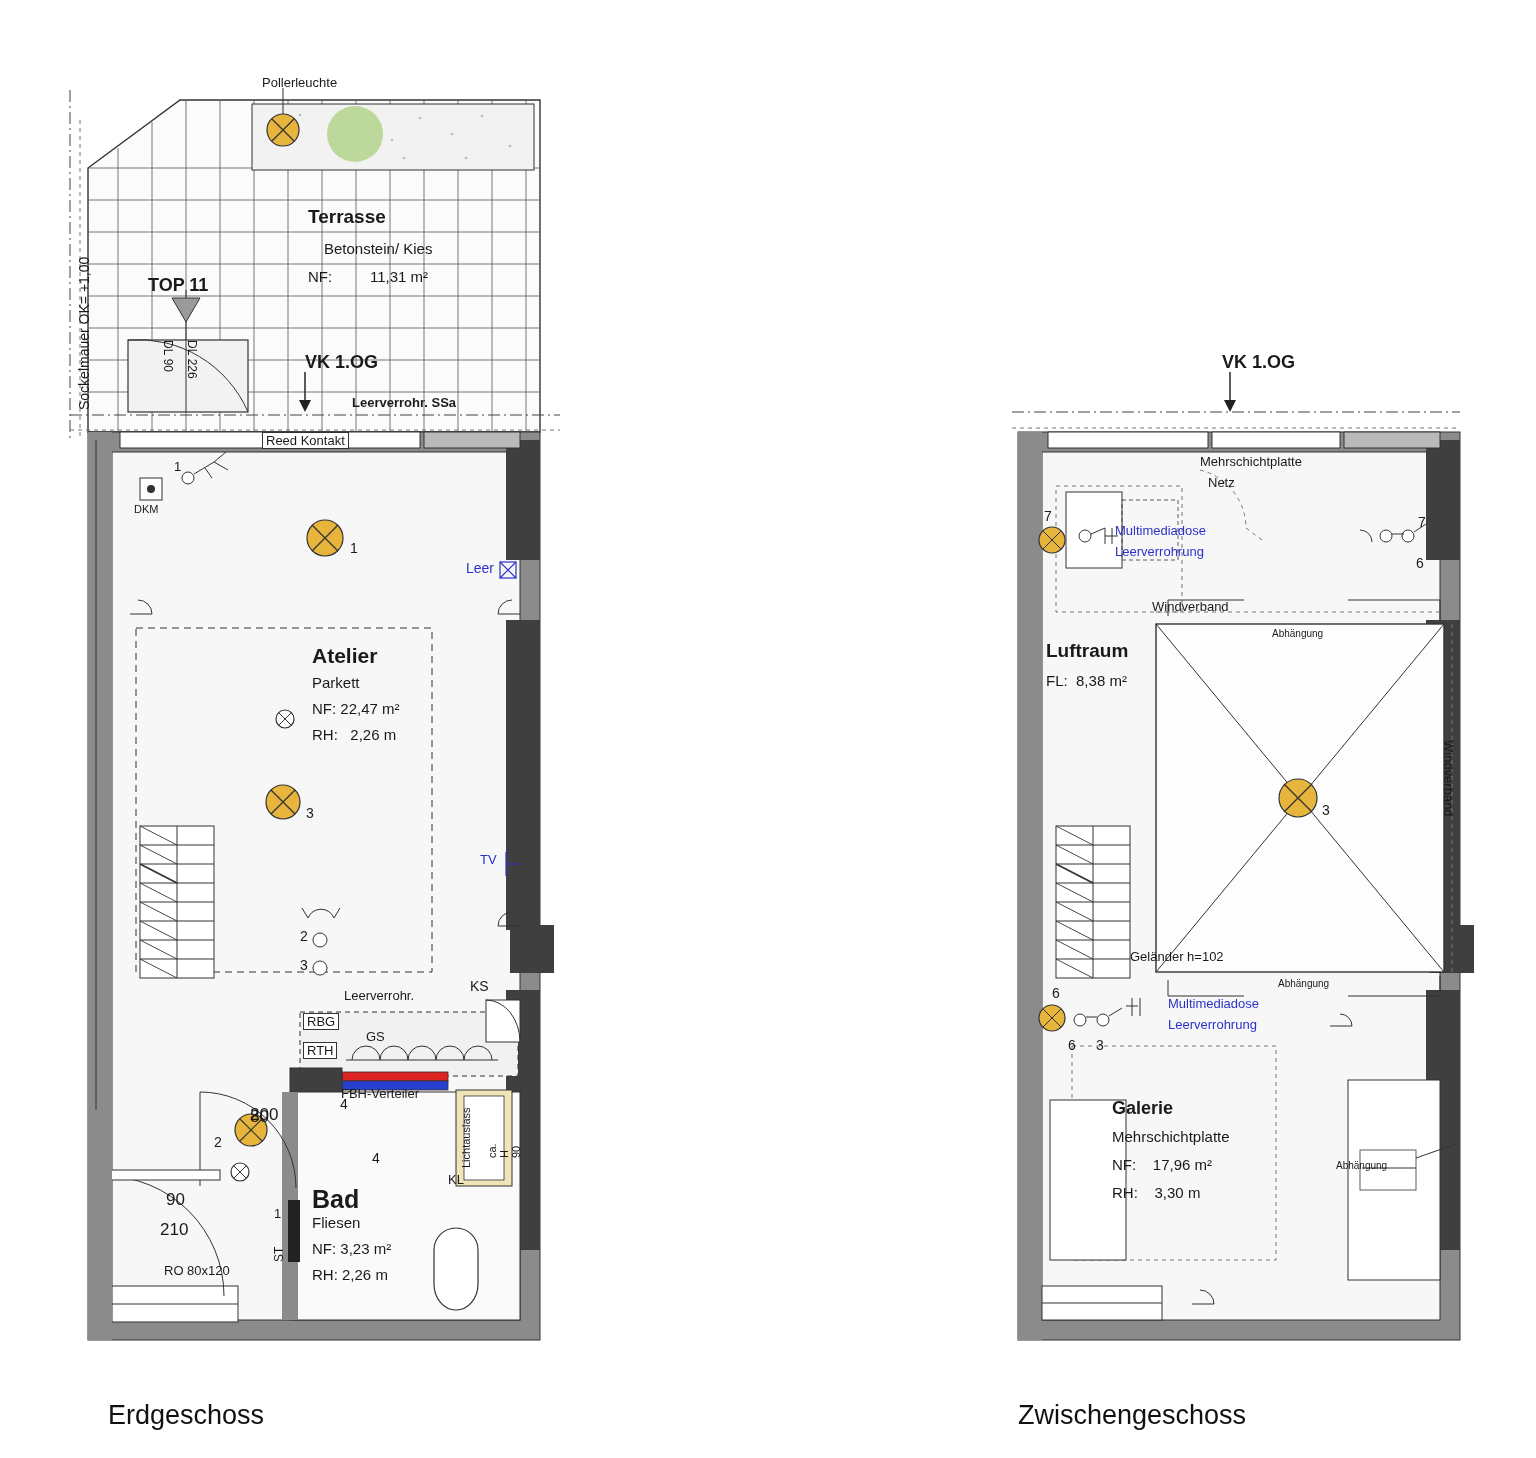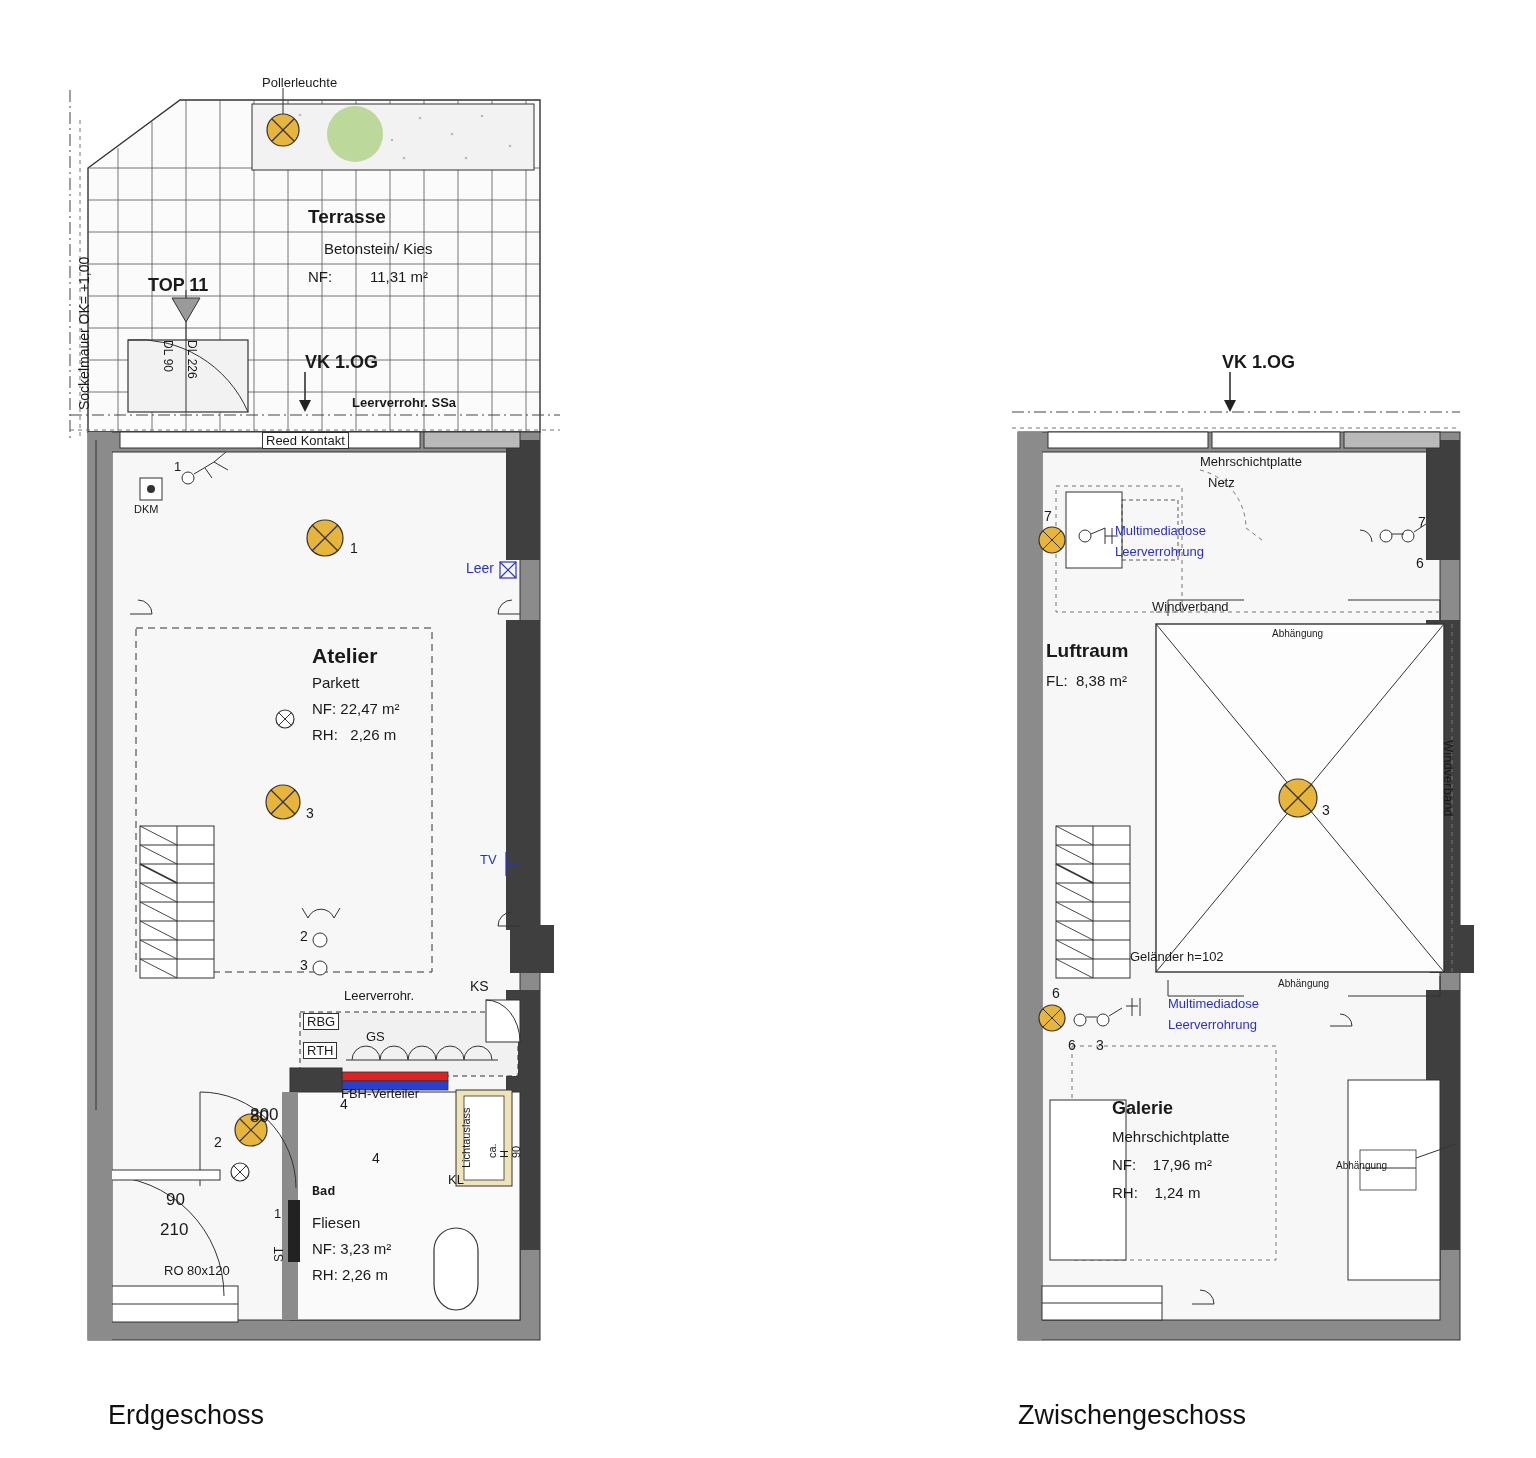--- a/index.html
+++ b/index.html
@@ -303,21 +303,21 @@
   <div style="position:absolute;left:486px;top:1110px;">
       <span class="rot90" style="display:inline-block;position:absolute;left:0;top:48px;font-size:11px;">ca. H 90</span>
     </div>
 
   <div class="lbl" style="left:250px;top:1107px;font-size:17px;">80</div>
   <div class="lbl" style="left:250px;top:1105px;font-size:17px;">200</div>
   <div class="lbl" style="left:214px;top:1134px;font-size:14px;">2</div>
   <div class="lbl" style="left:340px;top:1096px;font-size:14px;">4</div>
   <div class="lbl" style="left:372px;top:1150px;font-size:14px;">4</div>
 
-  <div class="lbl b" style="left:312px;top:1185px;font-size:13px;font-family:Liberation Mono, monospace;">Bad</div>
+  <div class="lbl b" style="left:312px;top:1185px;font-size:25px;">Bad</div>
   <div class="lbl" style="left:312px;top:1214px;">Fliesen</div>
   <div class="lbl" style="left:312px;top:1240px;"><span>NF:</span> <span>3,23 m²</span></div>
   <div class="lbl" style="left:312px;top:1266px;"><span>RH:</span> <span>2,26 m</span></div>
 
   <div class="lbl" style="left:274px;top:1207px;font-size:13px;">1</div>
   <div style="position:absolute;left:272px;top:1240px;">
       <span class="rot90" style="display:inline-block;position:absolute;left:0;top:22px;font-size:12px;">ST</span>
     </div>
   <div class="lbl" style="left:166px;top:1190px;font-size:17px;">90</div>
   <div class="lbl" style="left:160px;top:1220px;font-size:17px;">210</div>
@@ -470,16 +470,16 @@
 
   <div class="lbl blue sm" style="left:268px;top:997px;">Multimediadose</div>
   <div class="lbl blue sm" style="left:268px;top:1018px;">Leerverrohrung</div>
   <div class="lbl" style="left:152px;top:985px;font-size:14px;">6</div>
   <div class="lbl" style="left:168px;top:1037px;font-size:14px;">6</div>
   <div class="lbl" style="left:196px;top:1037px;font-size:14px;">3</div>
 
   <div class="lbl b" style="left:212px;top:1098px;font-size:18px;">Galerie</div>
   <div class="lbl" style="left:212px;top:1128px;">Mehrschichtplatte</div>
   <div class="lbl" style="left:212px;top:1156px;"><span>NF:</span>&nbsp;&nbsp;&nbsp; <span>17,96 m²</span></div>
-  <div class="lbl" style="left:212px;top:1184px;"><span>RH:</span>&nbsp;&nbsp;&nbsp; <span>1,24 m</span></div>
+  <div class="lbl" style="left:212px;top:1184px;"><span>RH:</span>&nbsp;&nbsp;&nbsp; <span>3,30 m</span></div>
 
   <div class="floorcaption" style="left:118px;top:1400px;">Zwischengeschoss</div>
 </div>
 
 </body></html>

